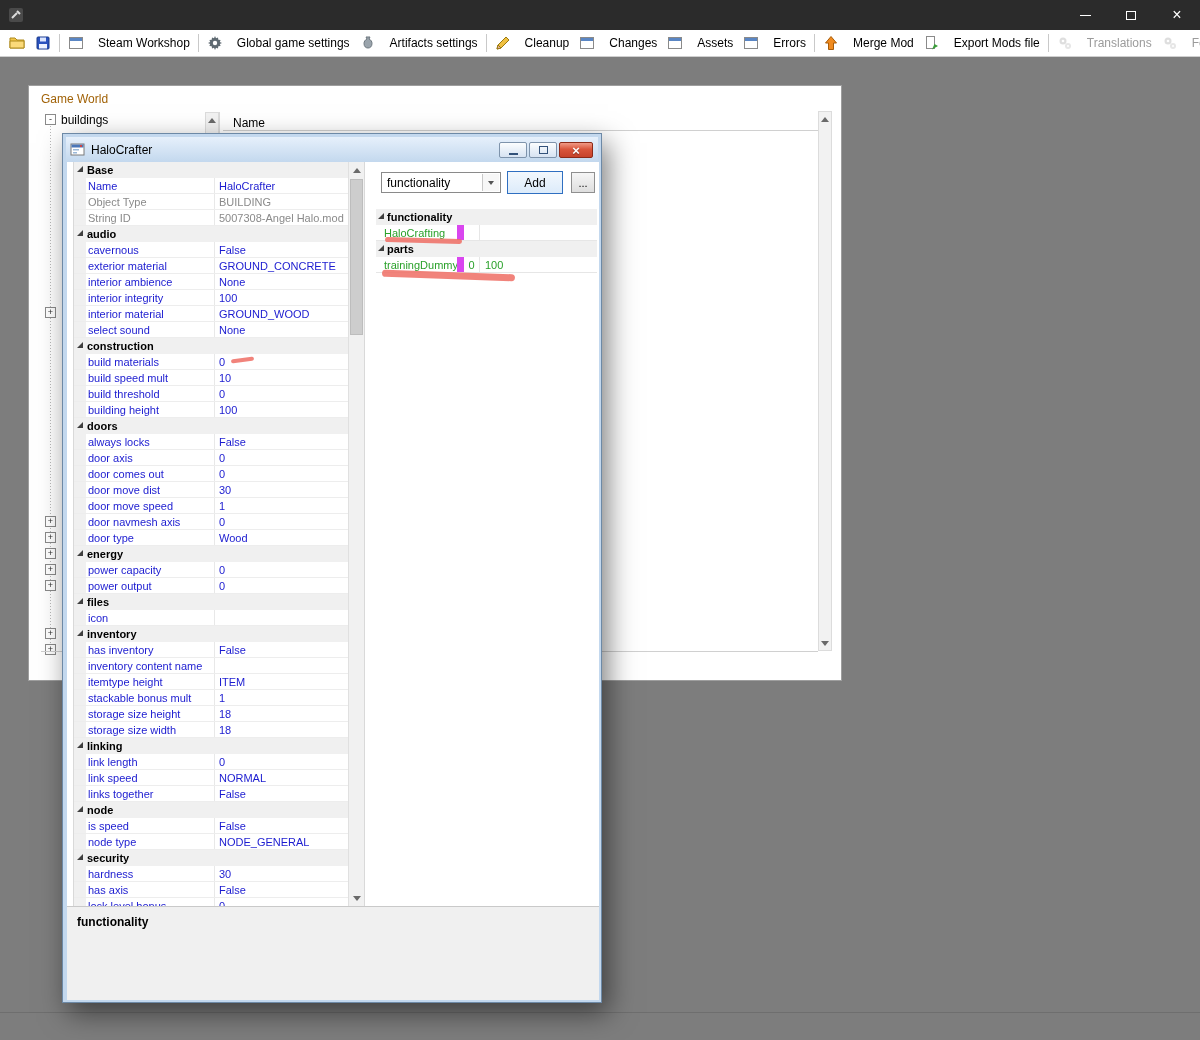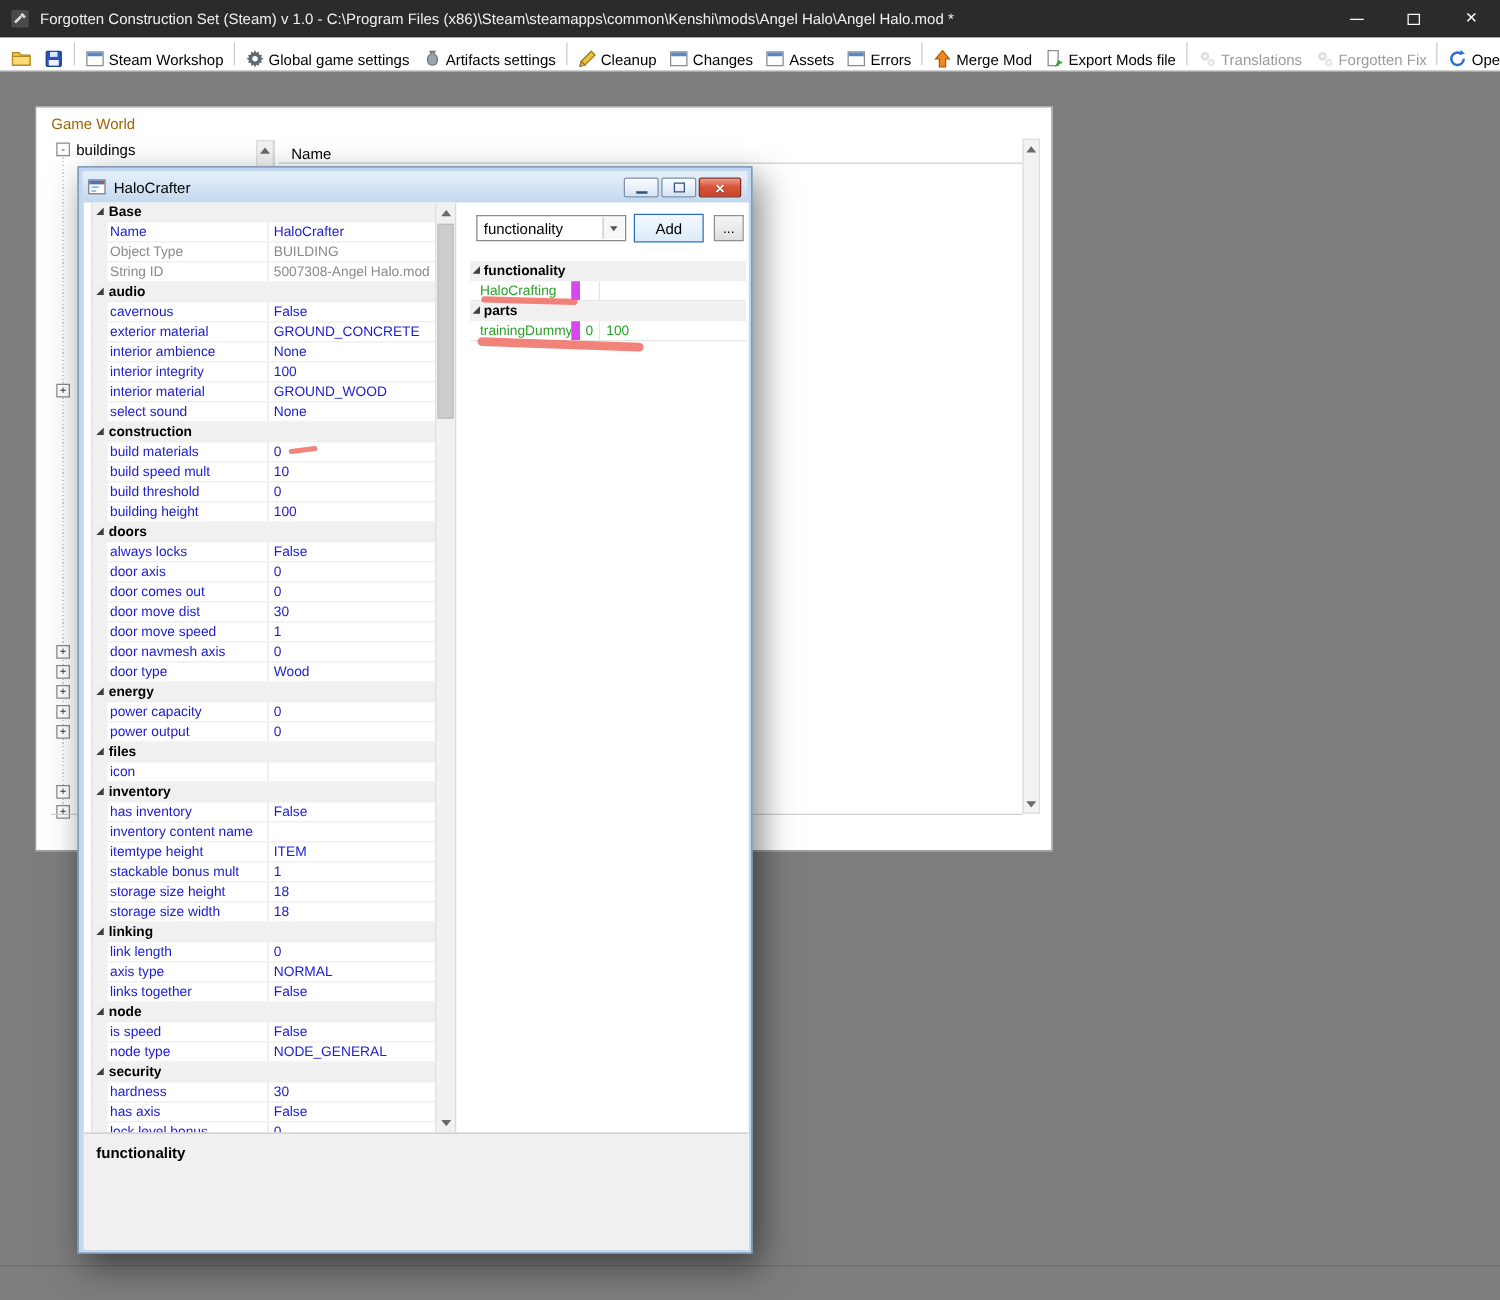--- a/index.html
+++ b/index.html
@@ -11,21 +11,21 @@
   .app-icon{width:16px;height:16px;margin-right:8px;flex-shrink:0}
   .tb-title{font-size:12px;color:#f0f0f0;white-space:nowrap}
   .wc{position:absolute;right:0;top:0;height:30px;display:flex}
   .wc-btn{width:46px;height:30px;display:flex;align-items:center;justify-content:center}
   .wc-min{width:11px;height:1px;background:#fff}
   .wc-maxsq{width:10px;height:9px;border:1px solid #fff}
   .wc-x{color:#fff;font-size:16px;line-height:1}
 
   
   .toolbar{position:absolute;top:30px;left:0;width:100%;height:27px;background:#fff;border-bottom:1px solid #cfcfcf;display:flex;align-items:center;padding:0 4px;overflow:hidden}
-  .tb-item{display:flex;align-items:flex-end;gap:3px;padding:0 5px;height:23px;white-space:nowrap;flex-shrink:0;cursor:default}
+  .tb-item{display:flex;align-items:center;gap:14px;padding:0 5px;height:23px;white-space:nowrap;flex-shrink:0;cursor:default}
   .tb-item.disabled .tb-label{color:#9b9b9b}
   .tb-item.disabled .tb-ico{opacity:.45;filter:grayscale(1)}
   .tb-ico{width:16px;height:16px;display:inline-flex;align-items:center;justify-content:center}
   .tb-ico svg{display:block}
   .tb-sep{width:1px;height:18px;background:#c9c9c9;margin:0 3px;flex-shrink:0}
   .tb-label{font-size:12px}
 
   
   .gameworld{position:absolute;left:28px;top:85px;width:814px;height:596px;background:#fff;border:1px solid #9e9e9e}
   .gw-title{position:absolute;left:12px;top:6px;color:#a16207}
@@ -104,21 +104,20 @@
 </head>
 <body>
 
 <div class="titlebar">
   <span class="app-icon">
     <svg width="16" height="16" viewBox="0 0 16 16">
         <rect x="1" y="1" width="14" height="14" rx="2" fill="#4a4a4a"></rect>
         <path d="M4 11l5-5M9 4l3 3" stroke="#dcdcdc" stroke-width="2" fill="none"></path>
       </svg>
   </span>
-  <span class="tb-title">Forgotten Construction Set (Steam) v 1.0 - C:\Program Files (x86)\Steam\steamapps\common\Kenshi\mods\Angel Halo\Angel Halo.mod *</span>
   <div class="wc">
     <div class="wc-btn">
         <span class="wc-min"></span>
       </div>
     <div class="wc-btn">
         <span class="wc-maxsq"></span>
       </div>
     <div class="wc-btn">
         <span class="wc-x">×</span>
       </div>
@@ -498,21 +497,21 @@
             <span class="tri"></span>
             <span class="pg-cat-label">linking</span>
           </div>
           <div class="pg-row pg-prop">
             <span class="pg-strip"></span>
             <span class="pg-name">link length</span>
             <span class="pg-value">0</span>
           </div>
           <div class="pg-row pg-prop">
             <span class="pg-strip"></span>
-            <span class="pg-name">axis type</span>
+            <span class="pg-name">link speed</span>
             <span class="pg-value">NORMAL</span>
           </div>
           <div class="pg-row pg-prop">
             <span class="pg-strip"></span>
             <span class="pg-name">links together</span>
             <span class="pg-value">False</span>
           </div>
           <div class="pg-row pg-cat">
             <span class="tri"></span>
             <span class="pg-cat-label">node</span>

